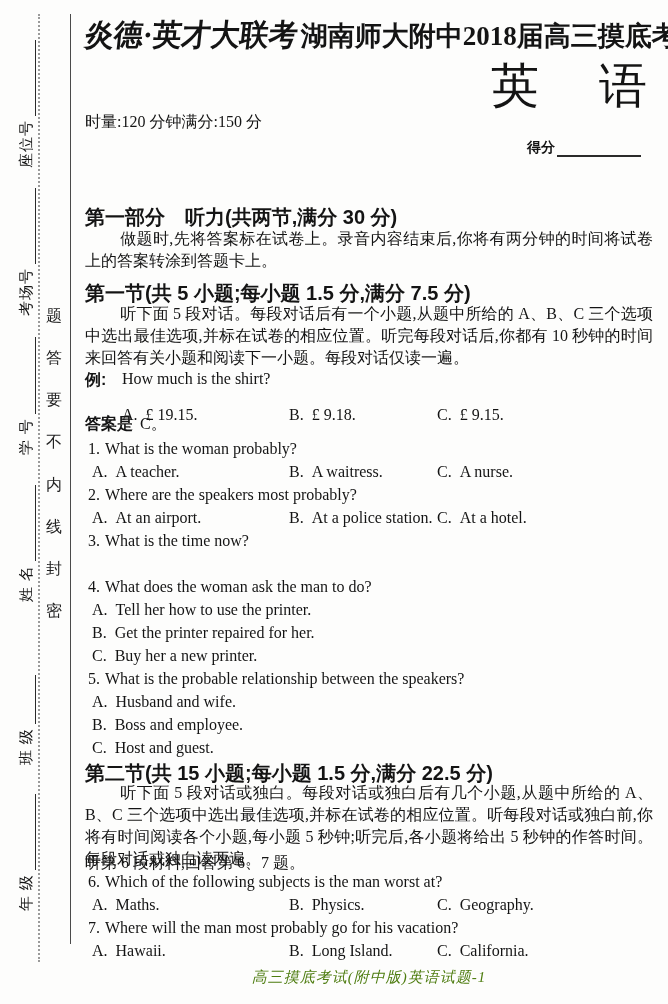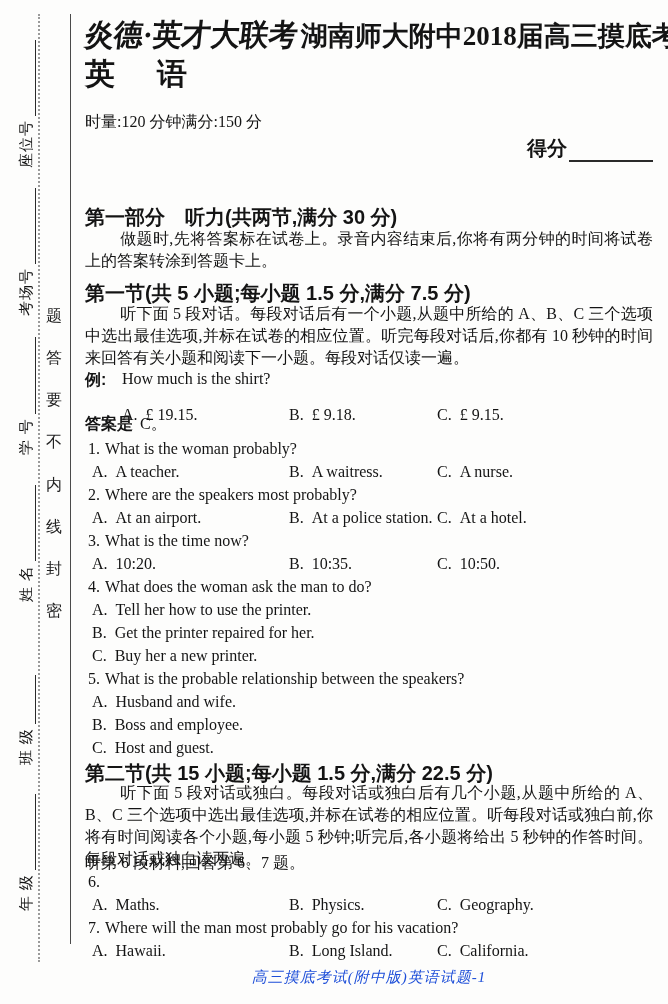--- a/index.html
+++ b/index.html
@@ -25,25 +25,25 @@
   .sf6{width:118px;left:-34px;top:841px;} .sf6 .blank{width:76px;}
   .seal-col{
     position:absolute;left:45px;top:306px;height:316px;width:18px;
     display:flex;flex-direction:column;justify-content:space-between;
     font-size:16px;text-align:center;color:#222;
   }
   
   .title-line{position:absolute;left:85px;top:16px;width:568px;text-align:center;
     white-space:nowrap;font-weight:bold;font-size:27px;}
   .brand{display:inline-block;font-size:29px;font-weight:900;transform:skewX(-6deg) scaleY(1.04);margin-right:3px;}
-  .subject{position:absolute;left:85px;top:54px;width:568px;text-align:left;
-    font-family:"Liberation Sans","DejaVu Sans",sans-serif;font-weight:bold;font-size:30px;letter-spacing:6px;}
+  .subject{position:absolute;left:85px;top:54px;width:568px;text-align:right;
+    font-family:"Liberation Sans","DejaVu Sans",sans-serif;font-weight:normal;font-size:48px;letter-spacing:6px;}
   .subtitle{position:absolute;left:85px;top:112px;width:568px;display:flex;justify-content:flex-start;font-size:16px;}
   .score-box{position:absolute;left:527px;top:135px;display:flex;align-items:flex-end;gap:2px;}
-  .score-box .lbl{font-family:"Liberation Sans","DejaVu Sans",sans-serif;font-weight:bold;font-size:20px;}
+  .score-box .lbl{font-family:"Liberation Sans","DejaVu Sans",sans-serif;font-weight:bold;font-size:14px;}
   .score-box .blank{display:inline-block;width:84px;height:20px;border-bottom:2px solid #2a2a2a;}
   
   .hd{position:absolute;left:85px;white-space:nowrap;
     font-family:"Liberation Sans","DejaVu Sans",sans-serif;font-weight:bold;font-size:20px;}
   .para{position:absolute;left:85px;width:568px;margin:0;font-size:16px;line-height:22px;
     text-indent:2.2em;text-align:justify;}
   .row{position:absolute;left:85px;width:568px;height:22px;font-size:16px;white-space:nowrap;}
   .row .qn{position:absolute;left:3px;}
   .row .qt{position:absolute;left:20px;}
   .row .exlbl{position:absolute;left:0;font-family:"Liberation Sans","DejaVu Sans",sans-serif;font-weight:bold;}
@@ -54,21 +54,21 @@
   .row .letter{margin-right:8px;}
   .row .anslbl{position:absolute;left:0;font-family:"Liberation Sans","DejaVu Sans",sans-serif;font-weight:bold;}
   .row .ansval{position:absolute;left:55px;}
   .t370{top:370px}.t394{top:406px}.t414{top:414px}
   .t440{top:440px}.t463{top:463px}.t486{top:486px}.t509{top:509px}
   .t532{top:532px}.t555{top:555px}.t578{top:578px}.t601{top:601px}
   .t624{top:624px}.t647{top:647px}.t670{top:670px}.t693{top:693px}
   .t716{top:716px}.t739{top:739px}.t853{top:853px}.t873{top:873px}
   .t896{top:896px}.t919{top:919px}.t942{top:942px}
   .footer{position:absolute;left:85px;top:968px;width:568px;text-align:center;
-    font-size:15px;font-style:italic;color:#1d4ed8;letter-spacing:1px;}
+    font-size:15px;font-style:italic;color:#4d7c0f;letter-spacing:1px;}
 </style>
 </head>
 <body>
 
 <div class="page">
 
   <div class="vline-dashed"></div>
   <div class="vline-solid"></div>
 
   <div class="side-field sf1">
@@ -157,25 +157,20 @@
   <div class="row t509">
     <span class="oA"><span class="letter">A.</span><span>At an airport.</span></span>
     <span class="oB"><span class="letter">B.</span><span>At a police station.</span></span>
     <span class="oC"><span class="letter">C.</span><span>At a hotel.</span></span>
   </div>
 
   <div class="row t532">
     <span class="qn">3.</span>
     <span class="qt">What is the time now?</span>
   </div>
-  <div class="row t555">
-    <span class="oA"><span class="letter">A.</span><span>10:20.</span></span>
-    <span class="oB"><span class="letter">B.</span><span>10:35.</span></span>
-    <span class="oC"><span class="letter">C.</span><span>10:50.</span></span>
-  </div>
 
   <div class="row t578">
     <span class="qn">4.</span>
     <span class="qt">What does the woman ask the man to do?</span>
   </div>
   <div class="row t624">
     <span class="oA"><span class="letter">B.</span><span>Get the printer repaired for her.</span></span>
   </div>
   <div class="row t601">
     <span class="oA"><span class="letter">A.</span><span>Tell her how to use the printer.</span></span>
@@ -199,20 +194,21 @@
   </div>
 
   <div class="hd" style="top:760px">第二节(共 15 小题;每小题 1.5 分,满分 22.5 分)</div>
   <p class="para" style="top:782px">听下面 5 段对话或独白。每段对话或独白后有几个小题,从题中所给的 A、B、C 三个选项中选出最佳选项,并标在试卷的相应位置。听每段对话或独白前,你将有时间阅读各个小题,每小题 5 秒钟;听完后,各小题将给出 5 秒钟的作答时间。每段对话或独白读两遍。</p>
   <div class="row t853">
     <span style="position:absolute;left:0">听第 6 段材料,回答第 6、7 题。</span>
   </div>
 
   <div class="row t873">
     <span class="qn">6.</span>
+    <span class="qt">Which of the following subjects is the man worst at?</span>
   </div>
   <div class="row t896">
     <span class="oA"><span class="letter">A.</span><span>Maths.</span></span>
     <span class="oB"><span class="letter">B.</span><span>Physics.</span></span>
     <span class="oC"><span class="letter">C.</span><span>Geography.</span></span>
   </div>
 
   <div class="row t919">
     <span class="qn">7.</span>
     <span class="qt">Where will the man most probably go for his vacation?</span>

